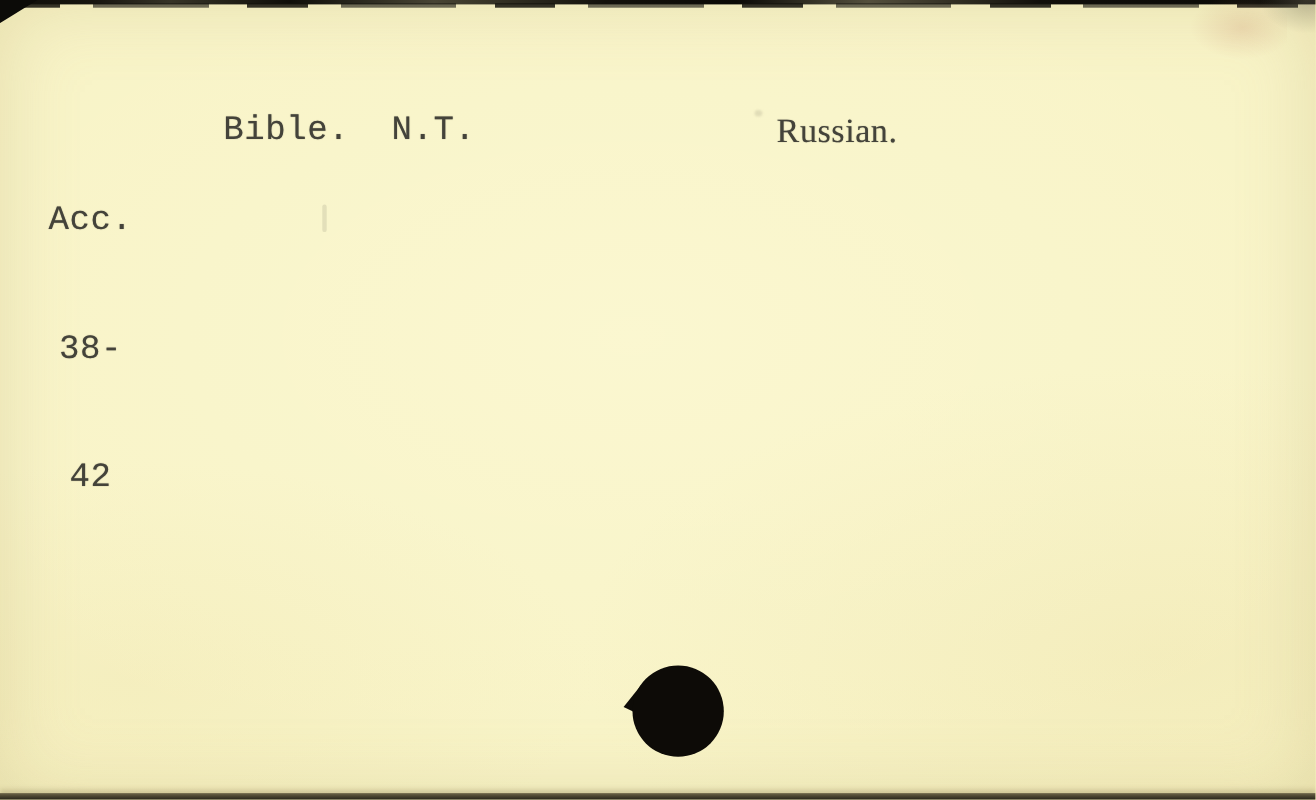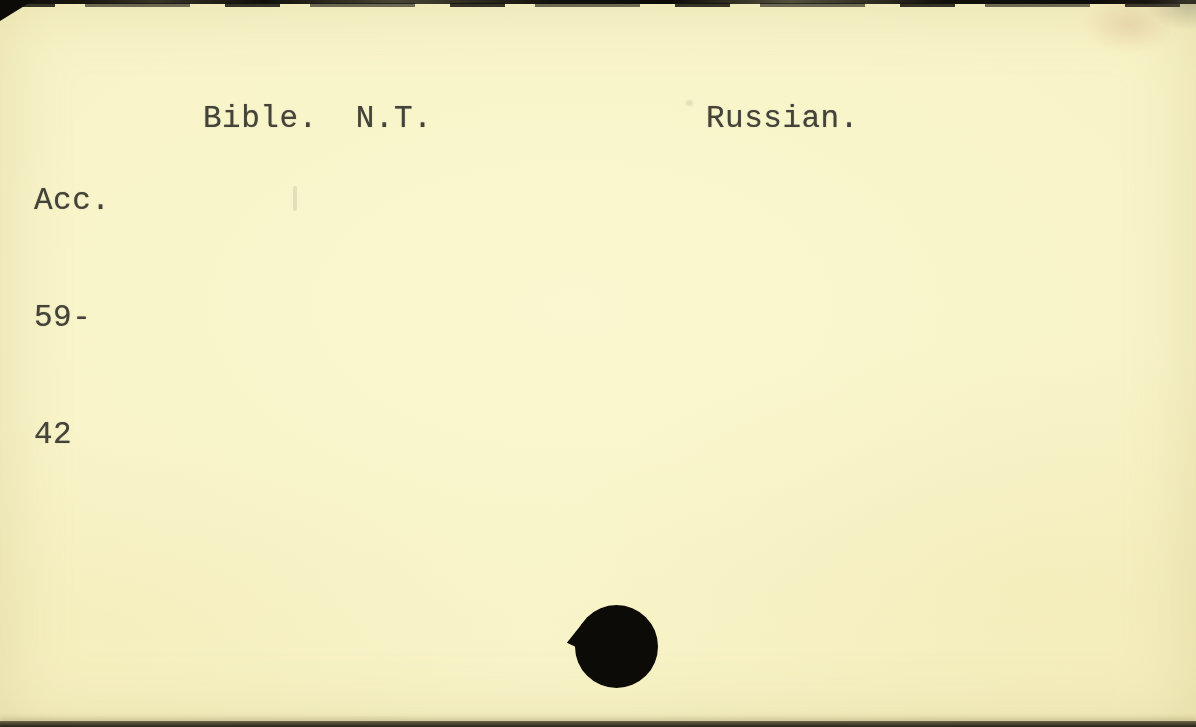--- a/index.html
+++ b/index.html
@@ -29,20 +29,21 @@
 
   
   .tw {
     position: absolute;
     font-size: 31px;
     line-height: 39px;
     letter-spacing: 0.5px;
     color: #44433a;
     white-space: pre;
     text-shadow: 0 0 1px rgba(68, 67, 58, 0.55);
+    text-align: center;
   }
 
   
   .edge-top {
     position: absolute;
     top: 0; left: 0; right: 0;
     height: 4px;
     background: linear-gradient(90deg,
       #0e0d09 0%, #17150e 7%, rgba(22,20,13,0.85) 13%, #0f0e09 22%,
       rgba(30,27,18,0.8) 33%, #13110b 46%, #0b0a06 56%, rgba(32,28,19,0.75) 66%,
@@ -128,26 +129,26 @@
 
   <div class="edge-top"></div>
   <div class="edge-top-ragged"></div>
   <div class="corner-cut"></div>
   <div class="edge-bottom"></div>
   <div class="stain-pink"></div>
   <div class="stain-grey"></div>
   <div class="smudge-mark"></div>
   <div class="speck"></div>
 
-  <div class="tw" style="left:34px; top:103px;">
+  <div class="tw" style="left:44px; top:103px;">
     <div>Acc.</div>
-    <div>59-</div>
+    <div>38-</div>
     <div>42</div>
   </div>
 
   <div class="tw" style="left:203px; top:99px;">Bible.  N.T.</div>
-  <div class="tw" style="left:706px; top:99px;">Russian.</div>
+  <div class="tw" style="left:706px; top:99px;font-family:Liberation Serif, serif;">Russian.</div>
 
 
   <div class="hole-punch-tear"></div>
   <div class="hole-punch"></div>
 
 </div>
 
 </body></html>

